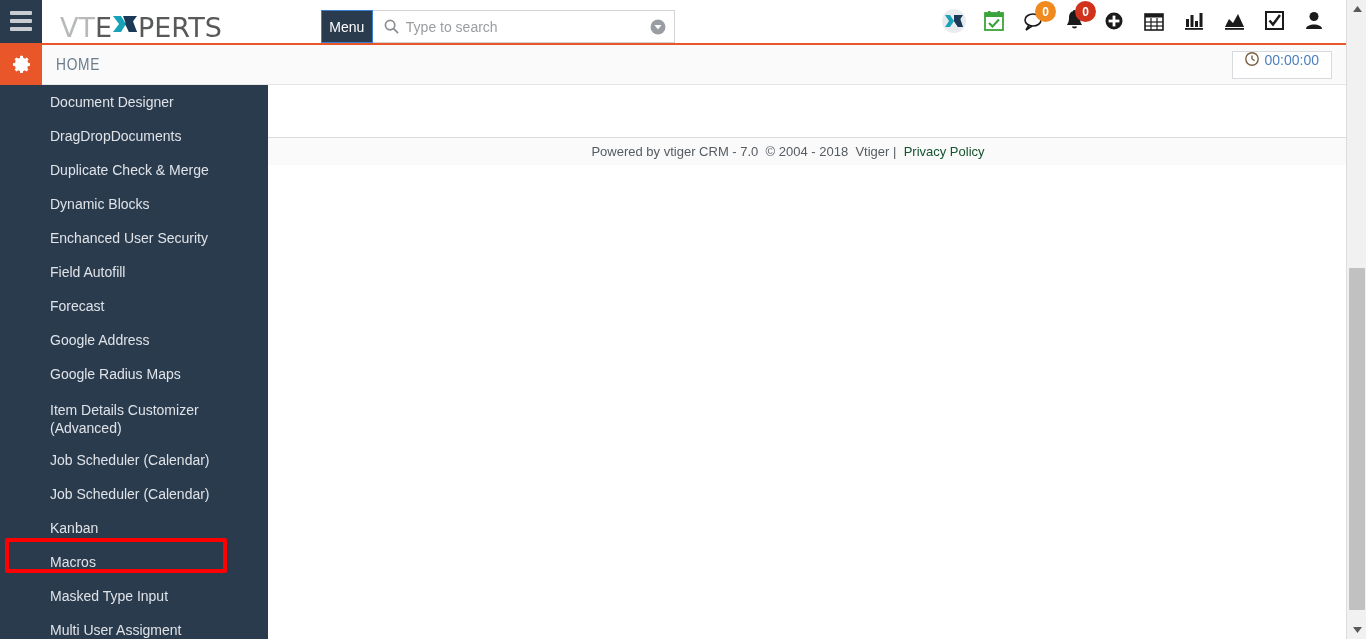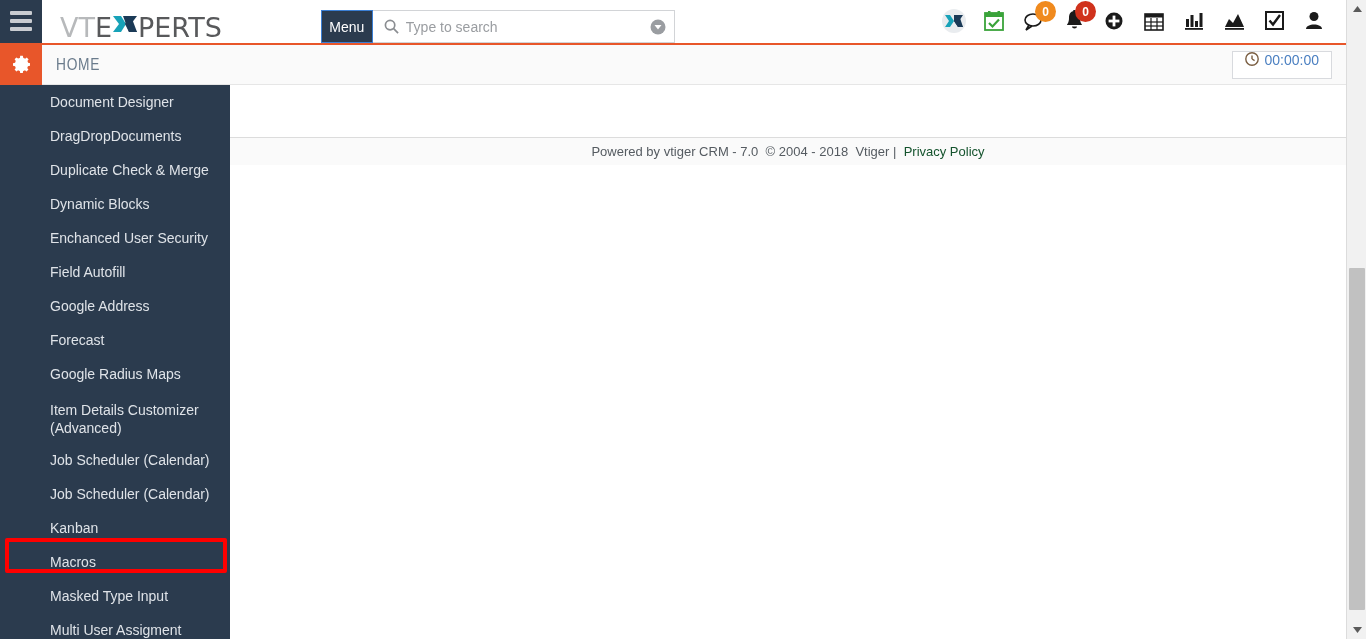--- a/index.html
+++ b/index.html
@@ -89,21 +89,21 @@
   }
   .timer {
     margin-left: auto; margin-right: 14px; height: 28px; min-width: 100px;
     border: 1px solid #d8dade; background: #fff; display: flex; align-items: flex-start;
     justify-content: center; gap: 6px; padding: 0 12px; cursor: pointer;
   }
   .timer .t-val { color: #4a7fc1; font-size: 14px; }
 
   
   .sidebar {
-    position: absolute; top: 85px; left: 0; width: 230px; height: 554px;
+    position: absolute; top: 85px; left: 0; width: 268px; height: 554px;
     background: #2b3b4e; overflow: hidden; z-index: 6;
   }
   .side-item {
     color: #dfe3e8; font-size: 14px; padding: 6px 10px 6px 50px;
     line-height: 18px; cursor: pointer; height: 34px; display: flex;
     align-items: center;
   }
   .side-item.tall { height: 52px; align-items: flex-end; }
   .side-item.tall span { display: block; }
 
@@ -324,24 +324,24 @@
     <div class="side-item">
         <span>Dynamic Blocks</span>
       </div>
     <div class="side-item">
         <span>Enchanced User Security</span>
       </div>
     <div class="side-item">
         <span>Field Autofill</span>
       </div>
     <div class="side-item">
+        <span>Forecast</span>
+      </div>
+    <div class="side-item">
         <span>Google Address</span>
-      </div>
-    <div class="side-item">
-        <span>Forecast</span>
       </div>
     <div class="side-item">
         <span>Google Radius Maps</span>
       </div>
     <div class="side-item tall">
         <span>Item Details Customizer (Advanced)</span>
       </div>
     <div class="side-item">
         <span>Job Scheduler (Calendar)</span>
       </div>

